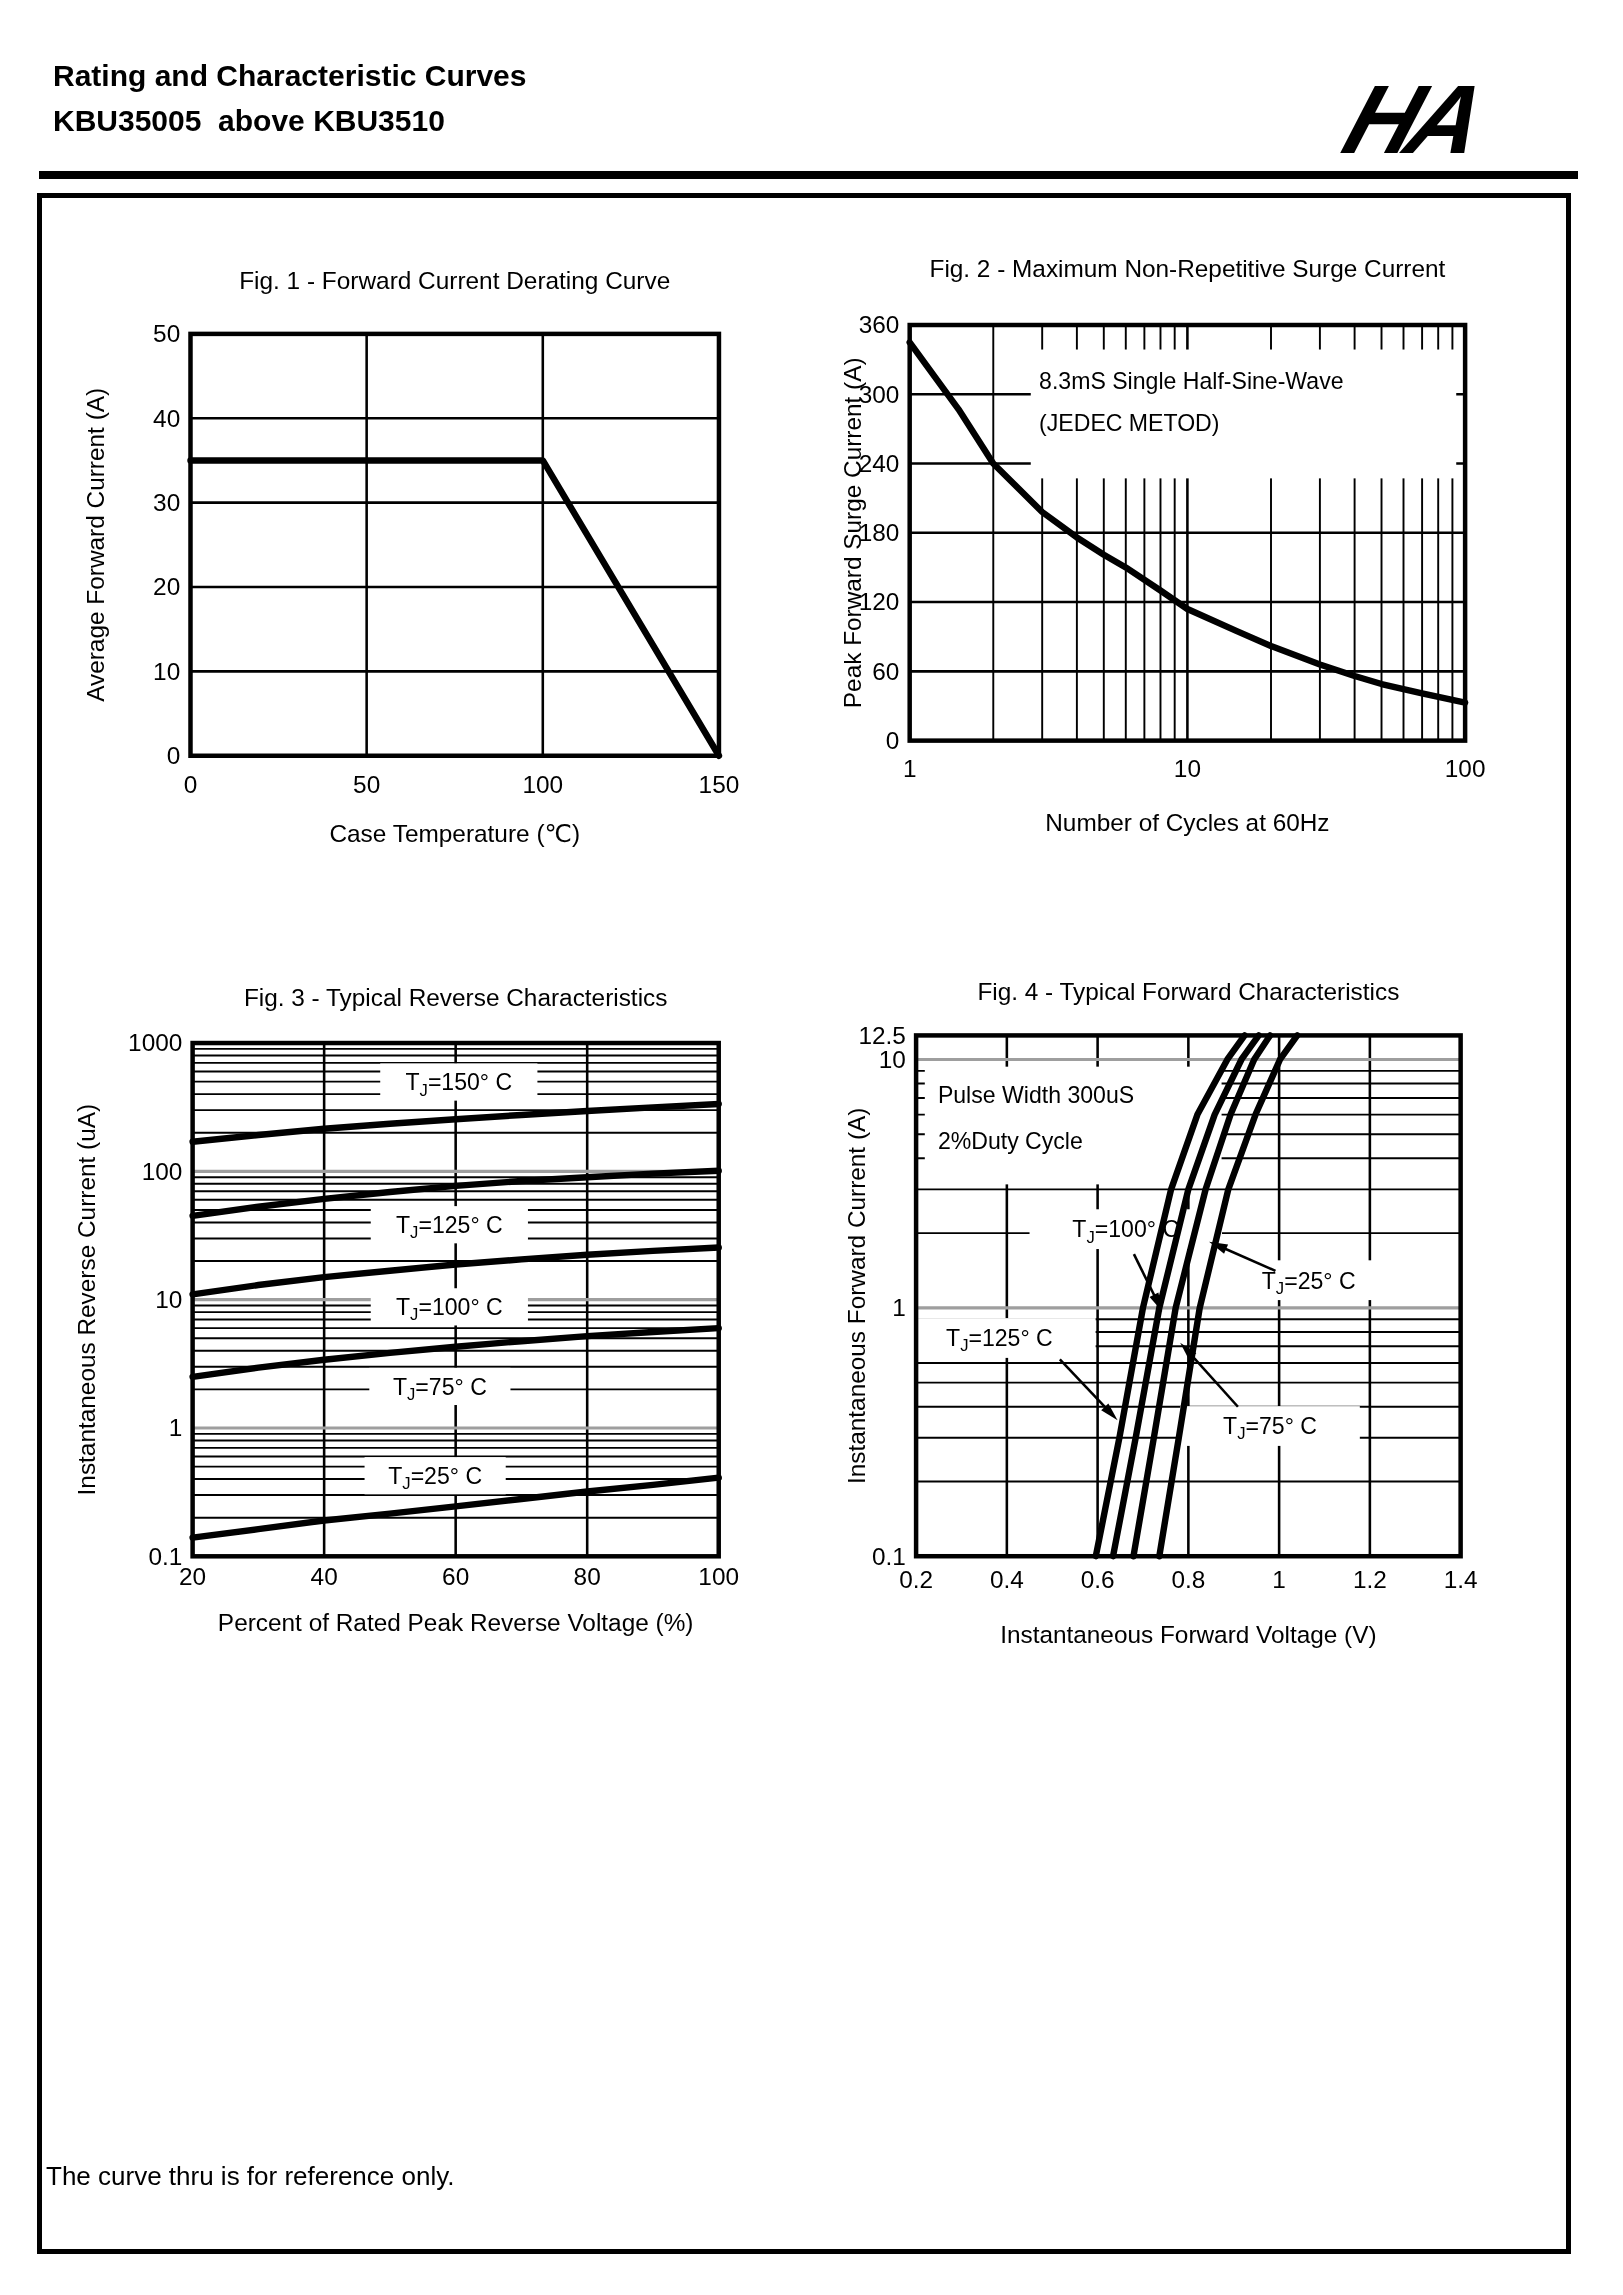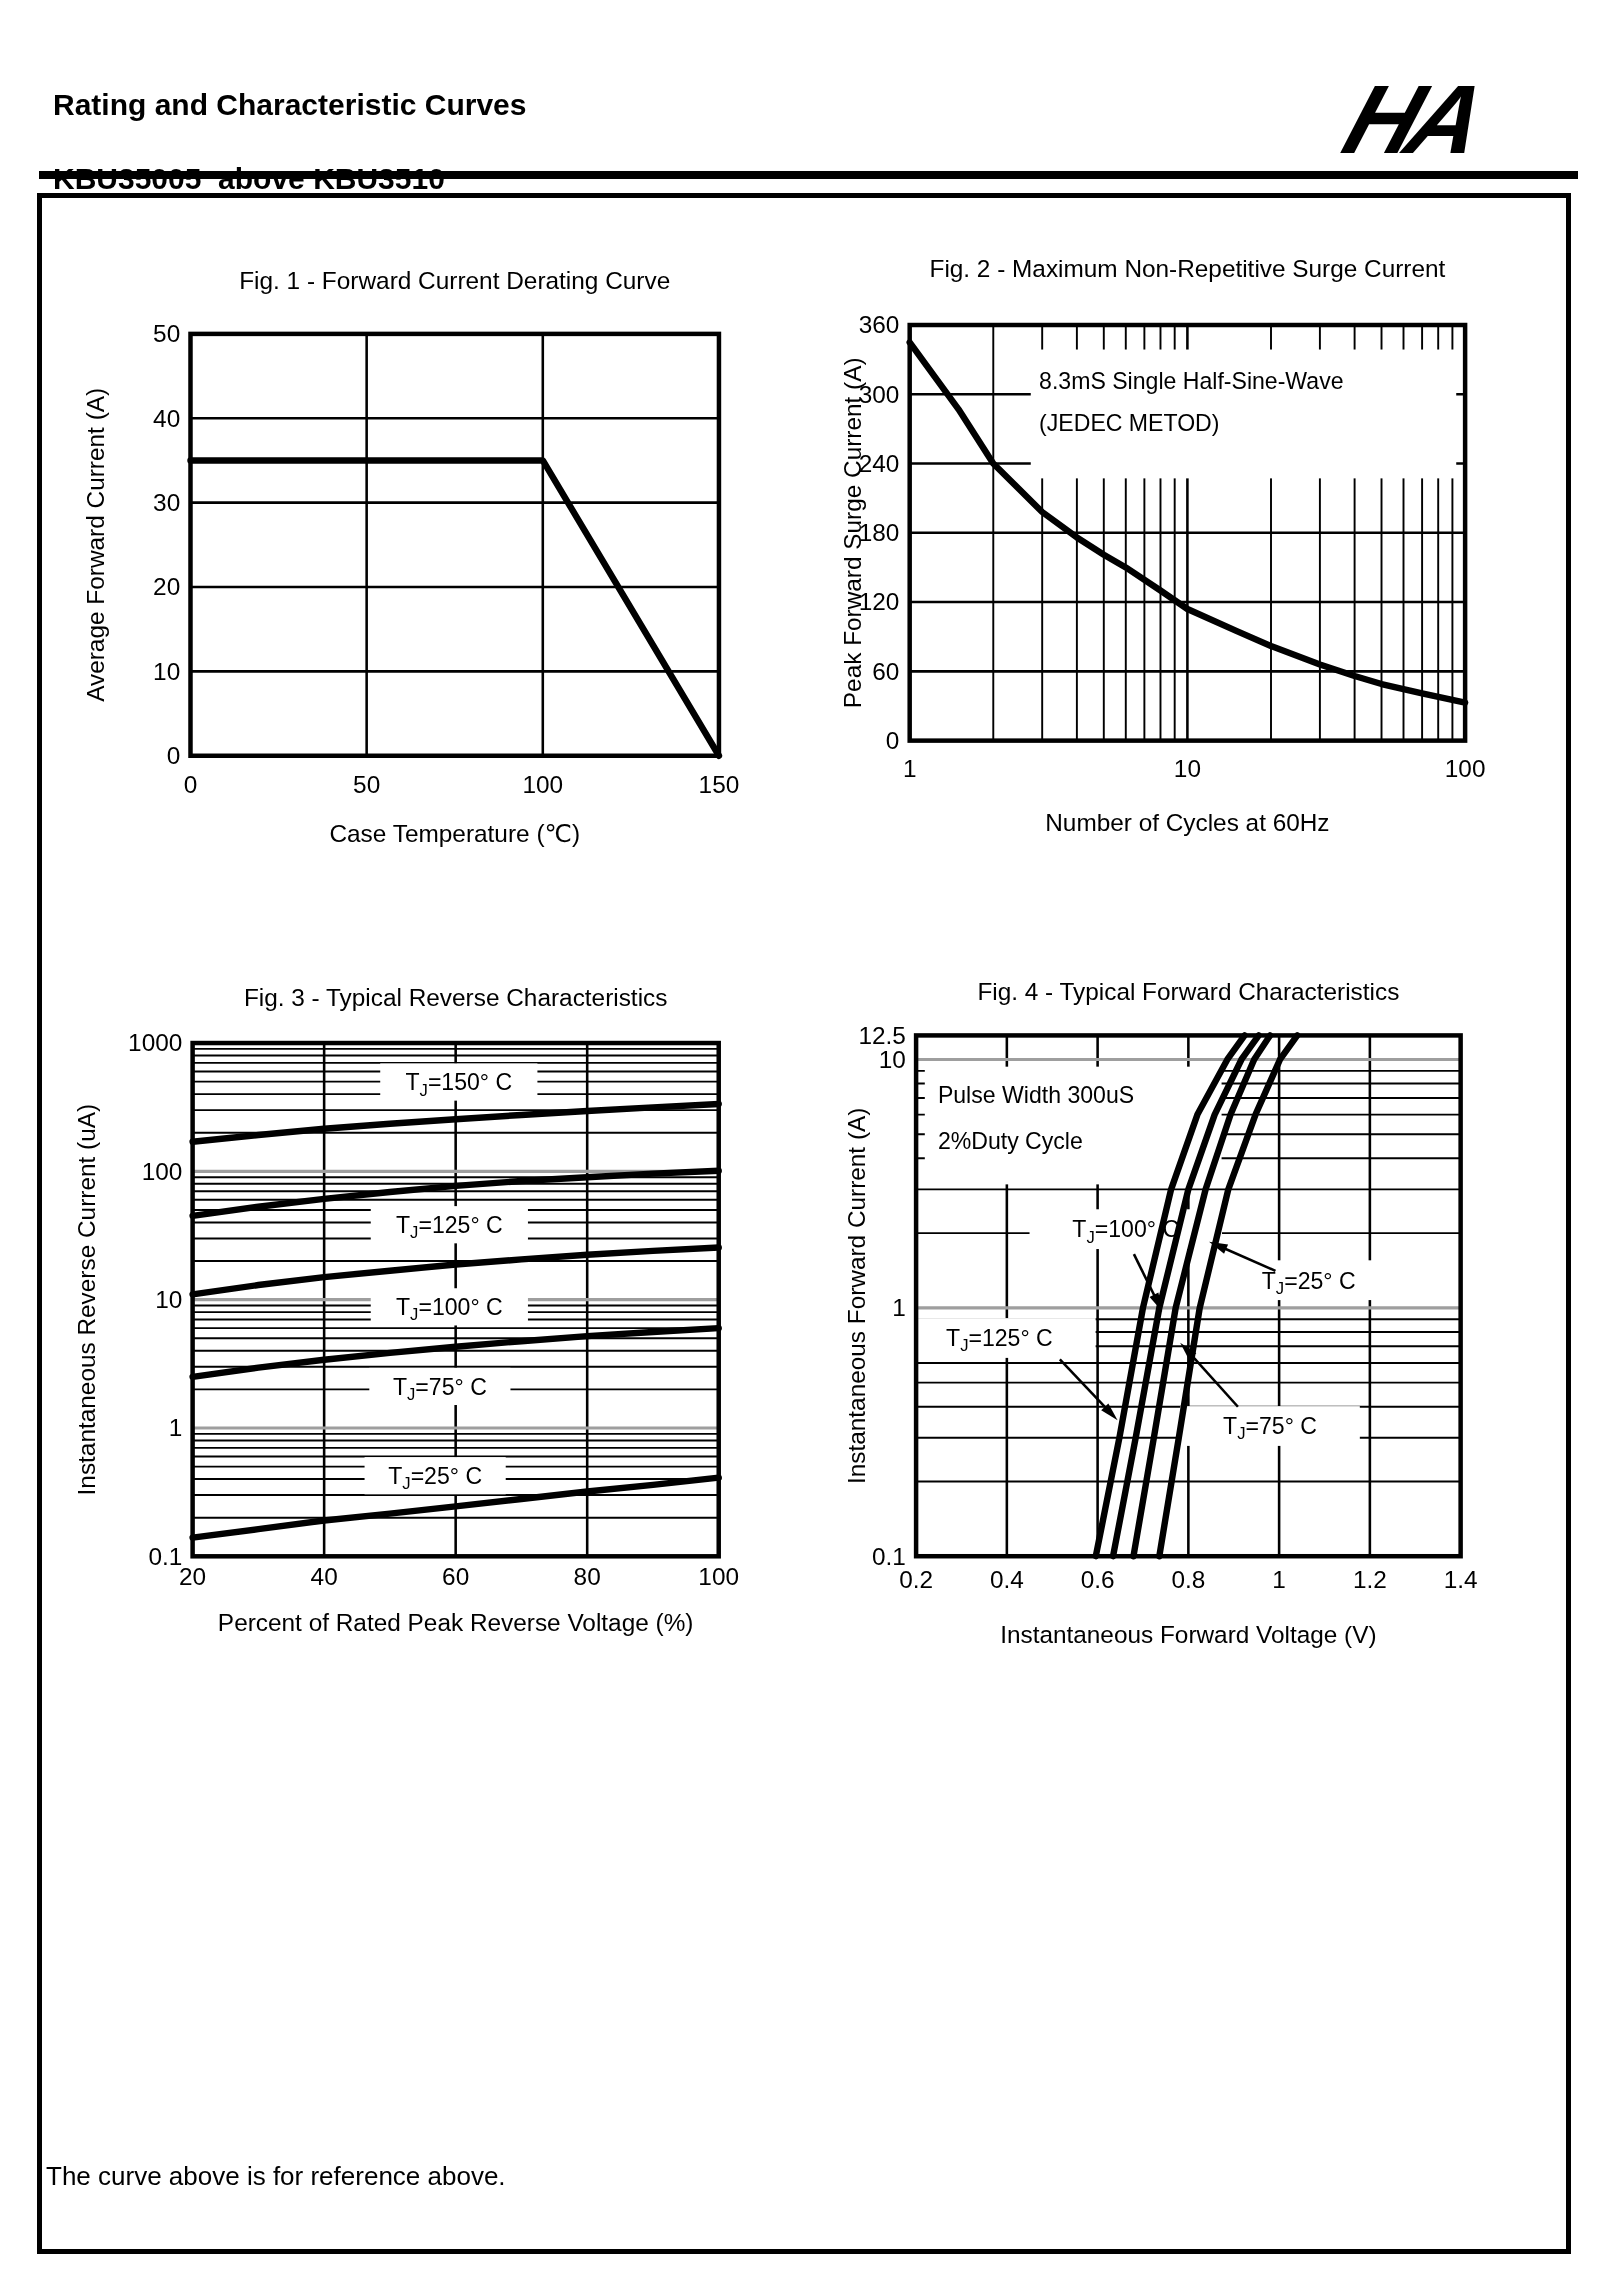--- a/index.html
+++ b/index.html
@@ -1,19 +1,19 @@
 <!DOCTYPE html>
 <html style="font-size:10.3px"><head>
 <meta charset="utf-8">
 <style>
   html,body{margin:0;padding:0;background:#fff;}
   .page{position:relative;width:1624px;height:2295px;background:#fff;overflow:hidden;
         font-family:"Liberation Sans","DejaVu Sans",sans-serif;color:#000;}
   .header-titles{position:absolute;left:53px;top:53px;}
-  .header-titles div{font-size:30px;font-weight:bold;line-height:1.5;white-space:pre;margin-top:29px;}
+  .header-titles div{font-size:30px;font-weight:bold;line-height:1.5;white-space:pre;}
   .logo-svg{position:absolute;left:1303px;top:71px;width:282px;height:96px;}
   .rule-bar{position:absolute;left:39px;top:171px;width:1539px;height:8.3px;background:#000;}
   .content-frame{position:absolute;left:37px;top:193px;width:1534px;height:2061px;
                  border:5.1px solid #000;box-sizing:border-box;background:#fff;}
   .chart{position:absolute;}
   #fig1{left:64px;top:244px;}
   #fig2{left:834px;top:237px;}
   #fig3{left:64px;top:950px;}
   #fig4{left:834px;top:950px;}
   svg text{font-family:"Liberation Sans","DejaVu Sans",sans-serif;fill:#000;}
@@ -230,16 +230,16 @@
       <text x="977" y="994" text-anchor="middle" font-size="38">1.4</text>
       <text x="112" y="146" text-anchor="end" font-size="38">12.5</text>
       <text x="112" y="183.5270898962699" text-anchor="end" font-size="38">10</text>
       <text x="112" y="570.763544948135" text-anchor="end" font-size="38">1</text>
       <text x="112" y="958" text-anchor="end" font-size="38">0.1</text>
       <text x="552.5" y="78" text-anchor="middle" font-size="38">Fig. 4 - Typical Forward Characteristics</text>
       <text x="552.5" y="1080" text-anchor="middle" font-size="38">Instantaneous Forward Voltage (V)</text>
       <text x="48" y="539" text-anchor="middle" font-size="38" transform="rotate(-90 48 539)">Instantaneous Forward Current (A)</text>
     </svg>
 
-  <div class="footnote">The curve above is for reference above.</div>
+  <div class="footnote">The curve thru is for reference only.</div>
 
 </div>
 
 
 </body></html>

